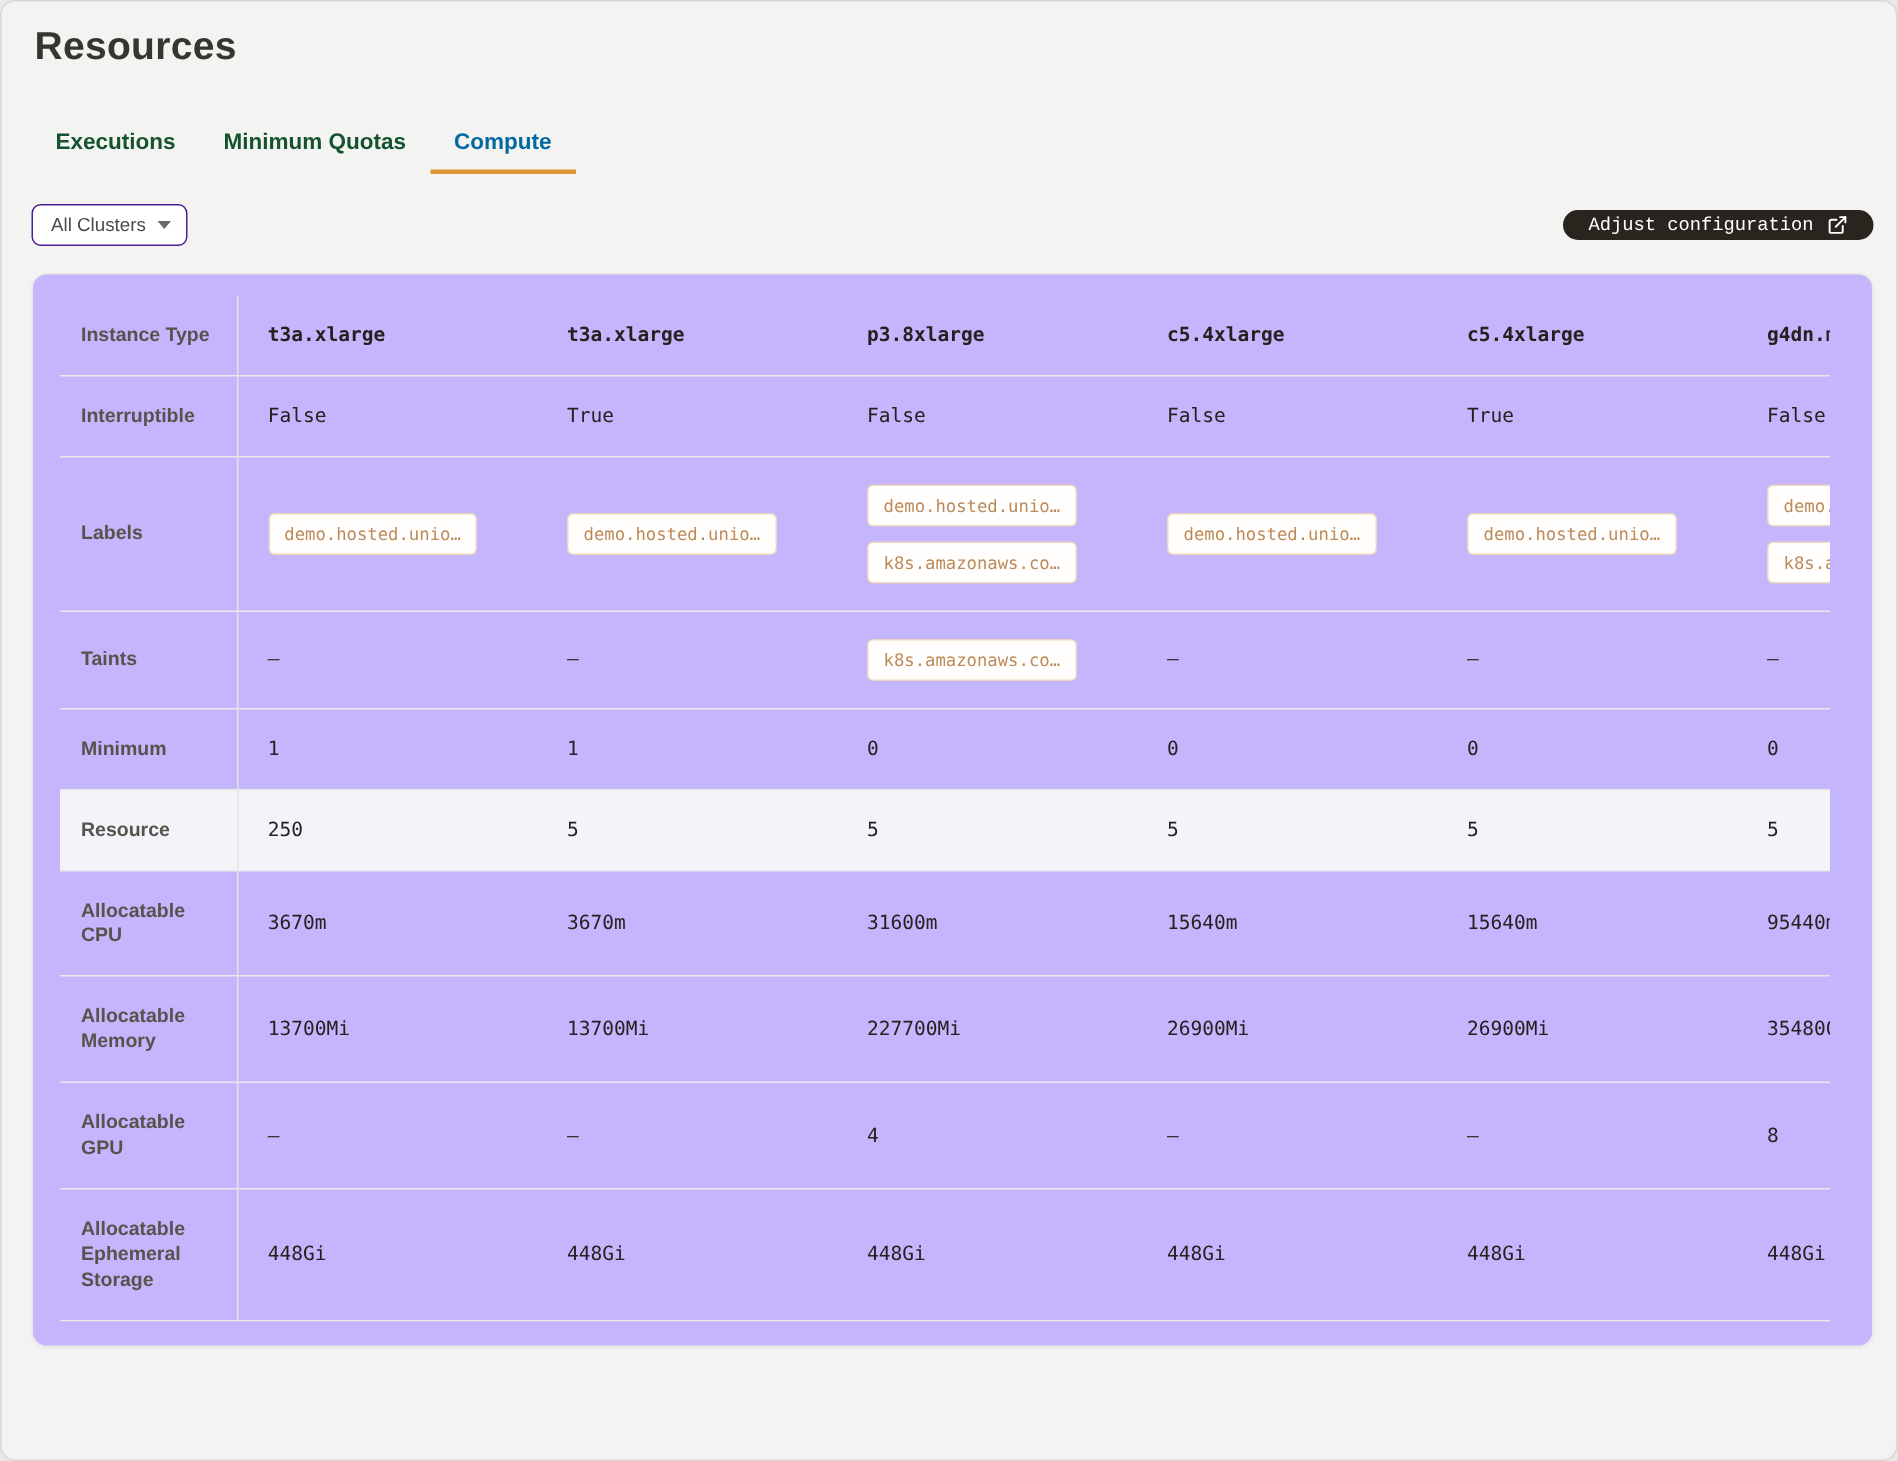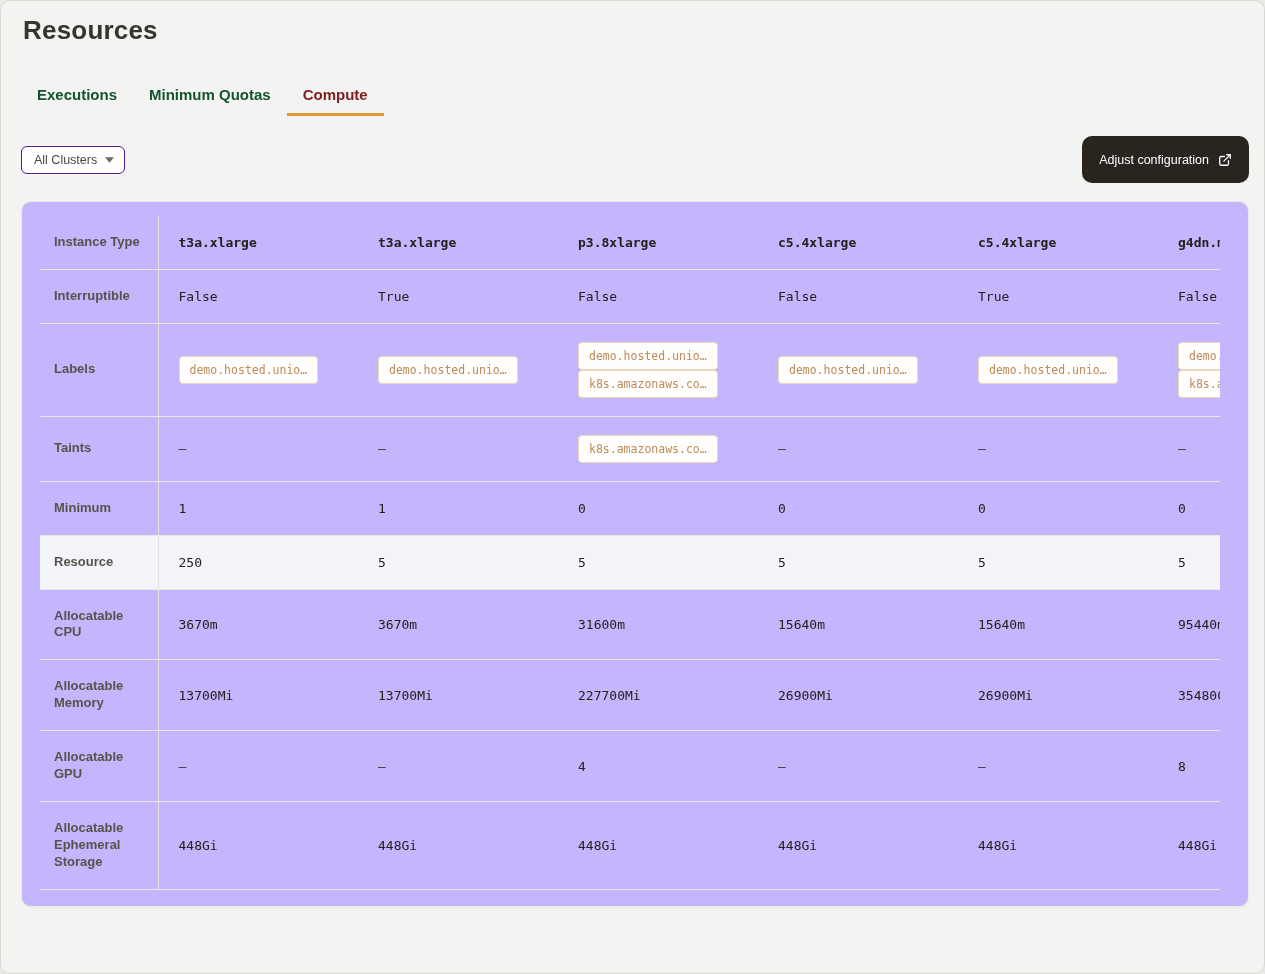--- a/index.html
+++ b/index.html
@@ -34,21 +34,21 @@
     border: none;
     border-bottom: 3px solid transparent;
     font-family: "Liberation Sans", sans-serif;
     font-size: 15px;
     font-weight: 600;
     color: #14532d;
     padding: 8px 16px 10px 16px;
     cursor: pointer;
   }
   .tab.active {
-    color: #7f1d1d;
+    color: #0369a1;
     border-bottom-color: #df9636;
   }
 
   
   .toolbar {
     margin-top: 20px;
     display: flex;
     align-items: center;
     justify-content: space-between;
   }
@@ -66,23 +66,23 @@
     cursor: pointer;
   }
   .adjust-btn {
     display: inline-flex;
     align-items: center;
     gap: 9px;
     background: #29241e;
     color: #ffffff;
     border: none;
     border-radius: 10px;
-    height: 47px;
+    height: 20px;
     padding: 0 17px;
-    font-family: Liberation Sans, sans-serif;
+    font-family: Liberation Mono, monospace;
     font-size: 12.5px;
     cursor: pointer;
   }
 
   
   .card {
     margin-top: 18px;
     background: #c4b5fd;
     border: 1px solid #e9e9e7;
     border-radius: 10px;
@@ -122,20 +122,21 @@
   table.resources td .val-strong { font-weight: 700; }
   table.resources tr.highlight th,
   table.resources tr.highlight td { background: #f2f4f9; }
 
   .dash { color: #37352f; }
 
   .chip-stack {
     display: flex;
     flex-direction: column;
     align-items: flex-start;
+    gap: 10px;
   }
   .chip {
     display: inline-block;
     max-width: 152px;
     white-space: nowrap;
     overflow: hidden;
     border: 1px solid #eed7bb;
     background: #fffefc;
     border-radius: 4px;
     padding: 6px 10px;

